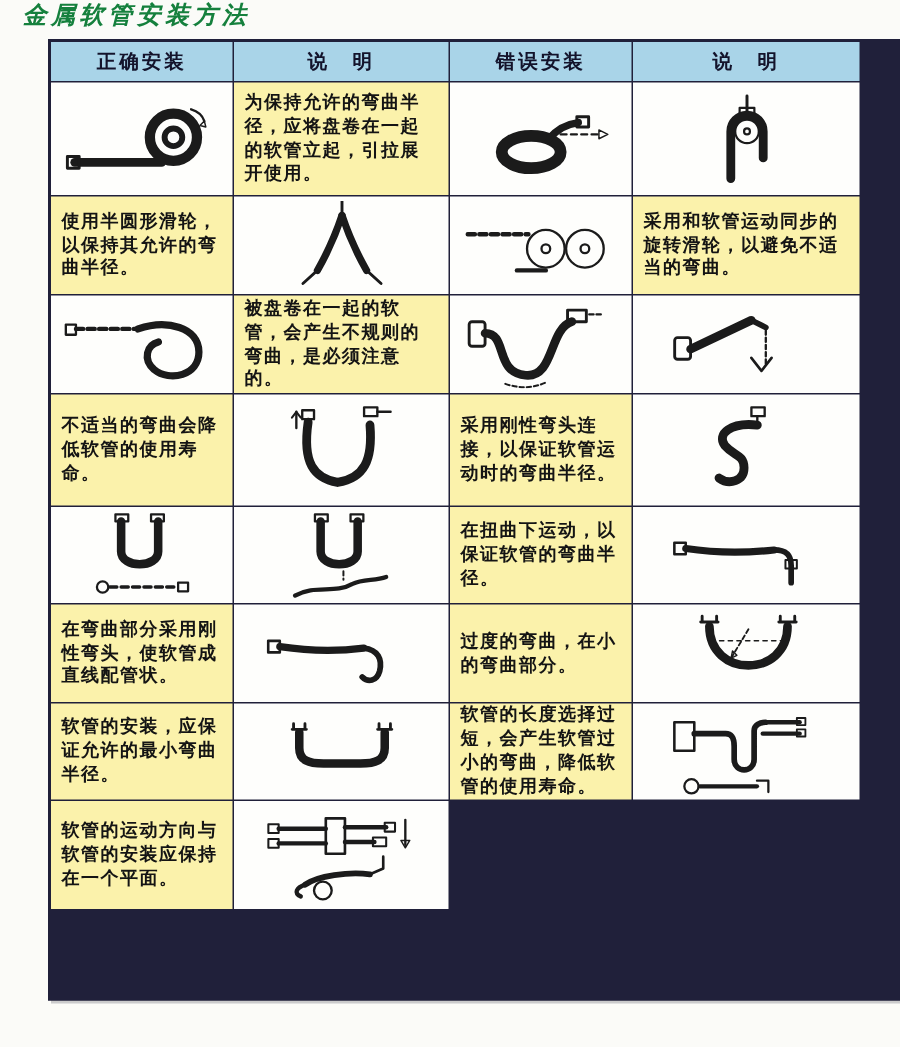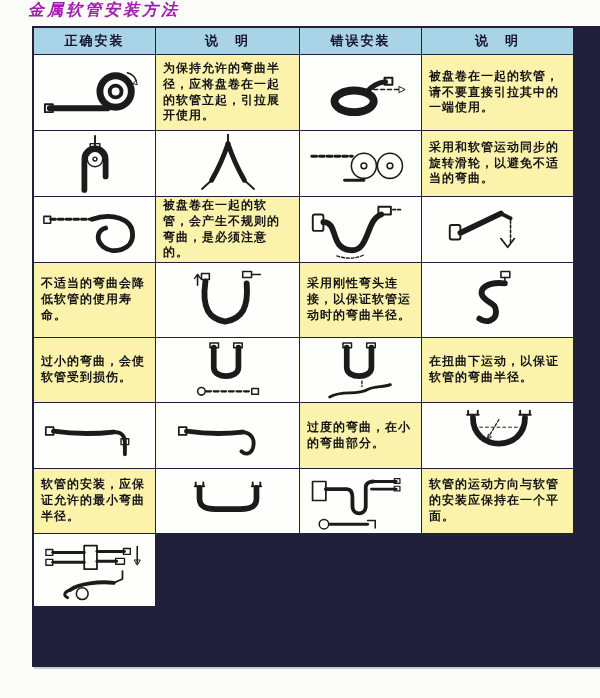--- a/index.html
+++ b/index.html
@@ -4,23 +4,23 @@
 <style>
   * { margin:0; padding:0; box-sizing:border-box; }
   html,body { width:600px; height:698px; }
   body {
     background: var(--page-bg, #fbfbf8);
     font-family: "Liberation Sans", sans-serif;
     color:#161616;
     overflow:hidden;
   }
   .title {
-    position:absolute; left:28px; top:0px;
+    position:absolute; left:15px; top:0px;
     font-size:16px; font-weight:bold; font-style:italic;
-    letter-spacing:3px; color:#a21caf;
+    letter-spacing:3px; color:#15803d;
     font-family:"Liberation Serif", serif;
   }
   .hose-table {
     position:absolute; left:32px; top:26px;
     width:600px; height:641px;
     display:grid;
     grid-template-columns:121px 143px 121px 151px;
     grid-template-rows:26px 75px 65px 65px 74px 64px 65px 64px 72px 57px;
     gap:1px;
     background: var(--grid, #20203a);
@@ -76,31 +76,31 @@
   <div class="note-cell">为保持允许的弯曲半径，应将盘卷在一起的软管立起，引拉展开使用。</div>
   <div class="img-cell">
     <svg viewBox="0 0 110 62">
       <ellipse cx="48" cy="40" rx="20" ry="11" stroke-width="8"></ellipse>
       <path d="M60 31 C66 24 72 21 80 20" stroke-width="5"></path>
       <rect x="79" y="16" width="8" height="7" stroke-width="2" fill="#fff"></rect>
       <path d="M68 28 H94" stroke-width="1.6" stroke-dasharray="4 3"></path>
       <path d="M94 25 l6 3 -6 3 z" fill="#1b1b1b" stroke-width="1"></path>
     </svg>
   </div>
-  <div class="note-cell">被盘卷在一起的软管，请不要直接引拉其中的一端使用。</div>
 
   <div class="img-cell">
     <svg viewBox="0 0 110 62">
       <path d="M55 2 V12" stroke-width="2"></path>
       <rect x="50" y="10" width="10" height="5" stroke-width="1.5" fill="#fff"></rect>
       <circle cx="55" cy="26" r="8" stroke-width="1.5" fill="#fff"></circle>
       <circle cx="55" cy="26" r="2" stroke-width="1.5"></circle>
       <path d="M44 58 V26 A11 11 0 0 1 66 26 V44" stroke-width="6"></path>
     </svg>
   </div>
+  <div class="note-cell">使用半圆形滑轮，以保持其允许的弯曲半径。</div>
   <div class="img-cell">
     <svg viewBox="0 0 110 62">
       <path d="M55 0 V9" stroke-width="2"></path>
       <path d="M55 10 C51 22 46 34 38 48" stroke-width="5"></path>
       <path d="M55 10 C59 22 64 34 72 48" stroke-width="5"></path>
       <path d="M38 48 L28 57" stroke-width="2"></path>
       <path d="M72 48 L82 57" stroke-width="2"></path>
     </svg>
   </div>
 
@@ -155,21 +155,20 @@
     </svg>
   </div>
   <div class="note-cell">采用刚性弯头连接，以保证软管运动时的弯曲半径。</div>
   <div class="img-cell">
     <svg viewBox="0 0 110 62">
       <rect x="58" y="2" width="9" height="6" stroke-width="1.6" fill="#fff"></rect>
       <path d="M62 8 V14" stroke-width="1.6"></path>
       <path d="M62 14 C44 12 34 20 40 28 C46 35 53 34 53 43 C53 52 43 55 36 50" stroke-width="6"></path>
     </svg>
   </div>
-  <div class="note-cell">过小的弯曲，会使软管受到损伤。</div>
 
   <div class="img-cell">
     <svg viewBox="0 0 110 62">
       <rect x="36" y="2" width="9" height="5" stroke-width="1.6" fill="#fff"></rect>
       <rect x="61" y="2" width="9" height="5" stroke-width="1.6" fill="#fff"></rect>
       <path d="M40 7 V28 C40 40 66 40 66 28 V7" stroke-width="6"></path>
       <circle cx="27" cy="53" r="4" stroke-width="1.6" fill="#fff"></circle>
       <path d="M32 53 H80" stroke-width="2.4" stroke-dasharray="5 3"></path>
       <rect x="80" y="50" width="7" height="6" stroke-width="1.6" fill="#fff"></rect>
     </svg>
@@ -186,20 +185,21 @@
   <div class="note-cell">在扭曲下运动，以保证软管的弯曲半径。</div>
 
   <div class="img-cell">
     <svg viewBox="0 0 110 62">
       <rect x="4" y="22" width="8" height="8" stroke-width="1.8" fill="#fff"></rect>
       <path d="M12 26 C32 29 56 29 74 27" stroke-width="5"></path>
       <path d="M74 27 C83 27 86 31 86 38 V50" stroke-width="4"></path>
       <rect x="82" y="34" width="8" height="6" stroke-width="1.4" fill="#fff"></rect>
     </svg>
   </div>
+  <div class="note-cell">在弯曲部分采用刚性弯头，使软管成直线配管状。</div>
   <div class="img-cell">
     <svg viewBox="0 0 110 62">
       <rect x="4" y="22" width="8" height="8" stroke-width="1.8" fill="#fff"></rect>
       <path d="M12 26 C32 29 54 29 70 27" stroke-width="5"></path>
       <path d="M70 27 C80 28 83 35 81 43 C79 50 73 51 69 47" stroke-width="4"></path>
     </svg>
   </div>
   <div class="note-cell">过度的弯曲，在小的弯曲部分。</div>
 
   <div class="img-cell">
@@ -213,20 +213,21 @@
     </svg>
   </div>
   <div class="note-cell">软管的安装，应保证允许的最小弯曲半径。</div>
   <div class="img-cell">
     <svg viewBox="0 0 110 62">
       <path d="M20 15 H30 M21 11 V15 M29 11 V15" stroke-width="2"></path>
       <path d="M80 15 H90 M81 11 V15 M89 11 V15" stroke-width="2"></path>
       <path d="M25 17 V28 C25 37 32 39 42 39 H68 C78 39 85 37 85 28 V17" stroke-width="6"></path>
     </svg>
   </div>
+  <div class="note-cell">软管的长度选择过短，会产生软管过小的弯曲，降低软管的使用寿命。</div>
 
   <div class="img-cell">
     <svg viewBox="0 0 110 62">
       <rect x="4" y="10" width="14" height="20" stroke-width="1.8" fill="#fff"></rect>
       <path d="M18 18 H40 C45 18 46 22 46 27 V36 C46 46 60 46 60 36 V16 C60 12 64 10 68 10" stroke-width="4"></path>
       <path d="M66 10 H92" stroke-width="3"></path>
       <path d="M66 18 H92" stroke-width="3"></path>
       <rect x="90" y="7" width="6" height="5" stroke-width="1.3" fill="#fff"></rect>
       <rect x="90" y="15" width="6" height="5" stroke-width="1.3" fill="#fff"></rect>
       <circle cx="16" cy="55" r="5" stroke-width="1.6" fill="#fff"></circle>

